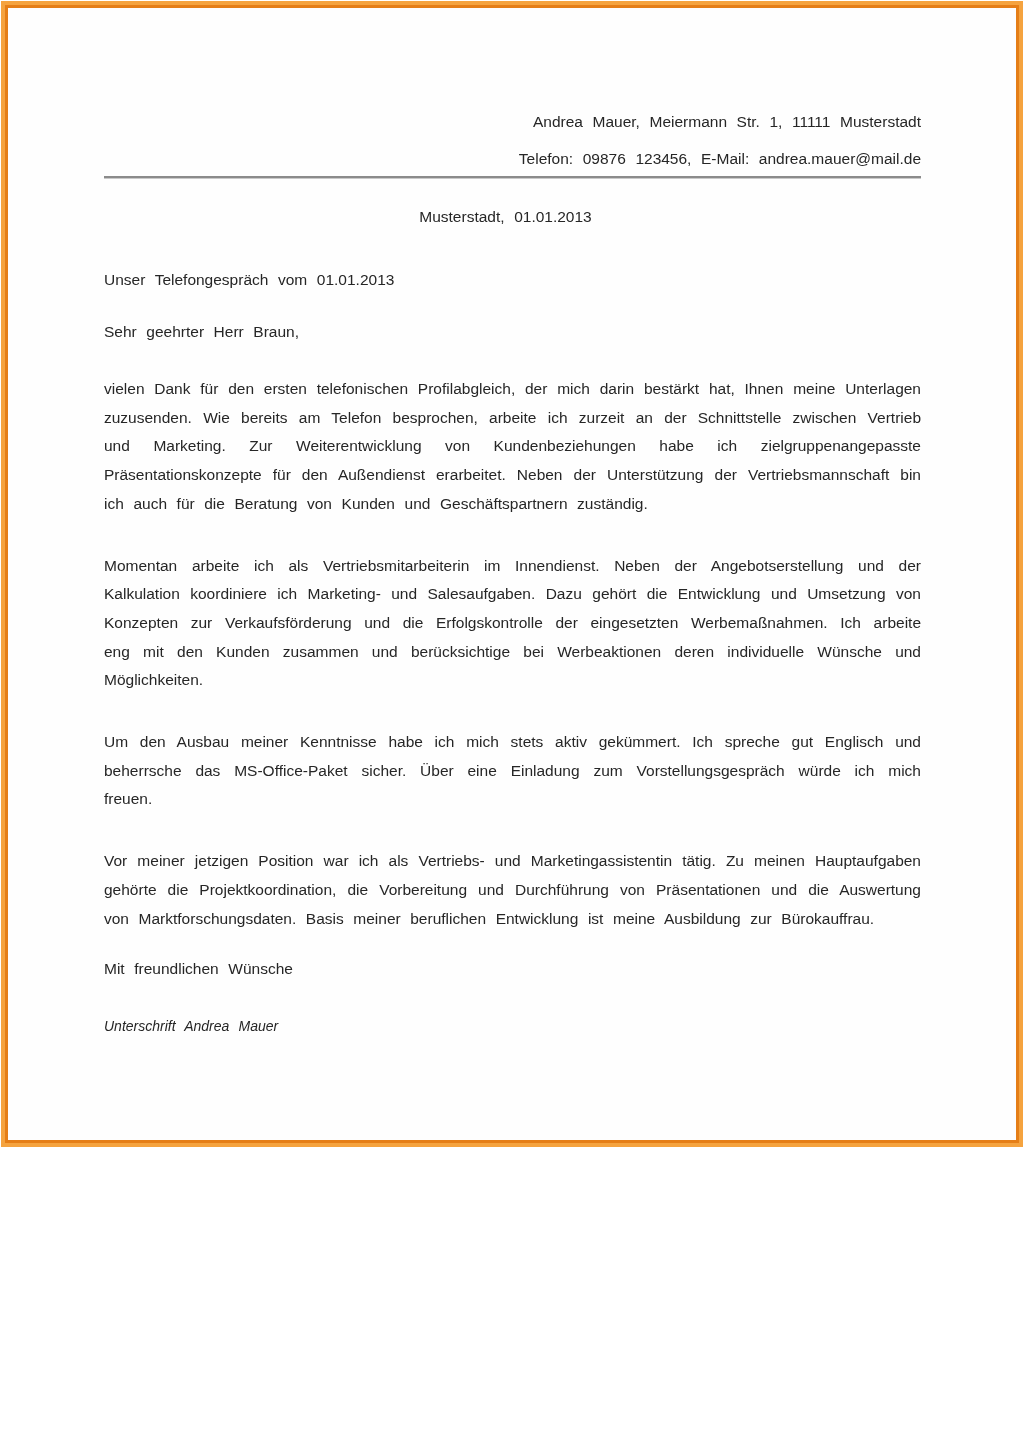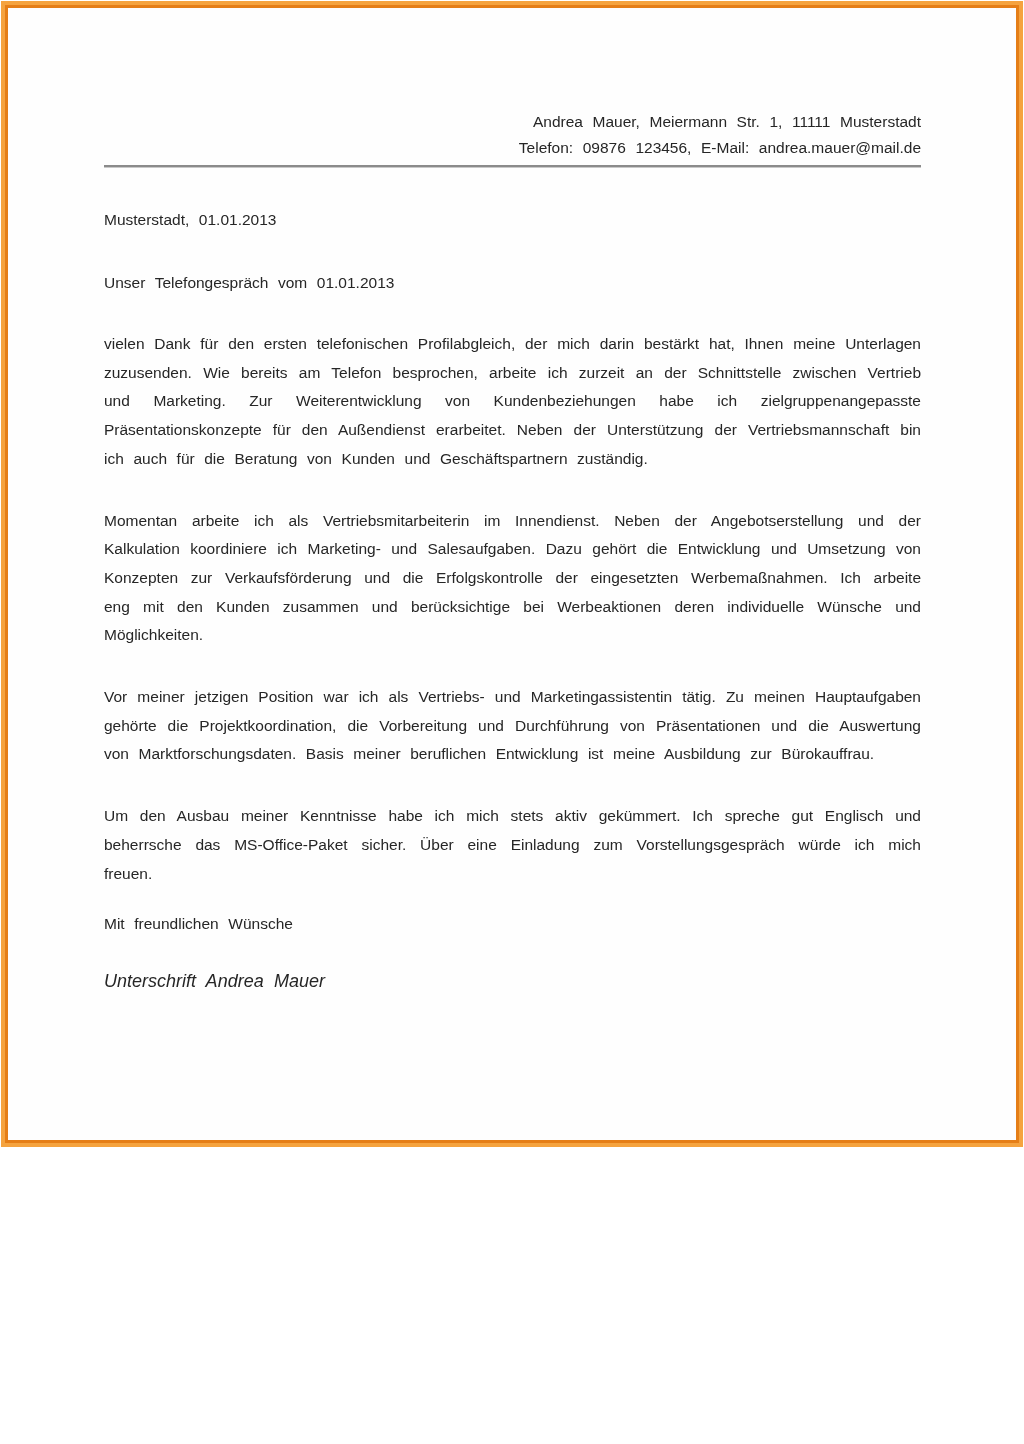--- a/index.html
+++ b/index.html
@@ -47,36 +47,36 @@
     word-spacing: 0.34em;
     font-size: 15.5px;
     color: var(--text);
   }
   .sender-line {
     text-align: right;
     line-height: 20px;
     white-space: nowrap;
   }
   .sender-line.l1 { margin-top: 104px; }
-  .sender-line.l2 { margin-top: 6px; }
+  .sender-line.l2 { margin-top: 17px; }
   .rule {
     margin-top: 7px;
     height: 3px;
     background: var(--divider);
     border-bottom: 1px solid #c9c9c9;
   }
   .recipient {
     margin-top: 90px;
     line-height: 29px;
   }
   .recipient .bold { font-weight: bold; }
   .dateline {
-    margin-top: 42px;
+    margin-top: 28px;
     line-height: 20px;
-    text-align: left;
+    text-align: center;
     padding-right: 14px;
   }
   .subject {
     margin-top: 38px;
     line-height: 29px;
   }
   .subject .bold { font-weight: bold; }
   .salutation {
     margin-top: 28px;
     line-height: 20px;
@@ -88,21 +88,21 @@
   }
   .para + .para { }
   .closing {
     margin-top: 26px;
     line-height: 20px;
   }
   .signature {
     margin-top: 36px;
     line-height: 22px;
     font-style: italic;
-    font-size: 18px;
+    font-size: 14px;
   }
 </style>
 </head>
 <body>
 
 <div class="page">
   <div class="frame">
     <div class="frame-inner">
       <div class="content">
 
@@ -111,25 +111,26 @@
 
         <div class="rule"></div>
 
 
         <div class="dateline">Musterstadt, 01.01.2013</div>
 
         <div class="subject">
           <div>Unser Telefongespräch vom 01.01.2013</div>
         </div>
 
+        <div class="salutation">Sehr geehrter Herr Braun,</div>
 
         <p class="para">vielen Dank für den ersten telefonischen Profilabgleich, der mich darin bestärkt hat, Ihnen meine Unterlagen zuzusenden. Wie bereits am Telefon besprochen, arbeite ich zurzeit an der Schnittstelle zwischen Vertrieb und Marketing. Zur Weiterentwicklung von Kundenbeziehungen habe ich zielgruppenangepasste Präsentationskonzepte für den Außendienst erarbeitet. Neben der Unterstützung der Vertriebsmannschaft bin ich auch für die Beratung von Kunden und Geschäftspartnern zuständig.</p>
         <p class="para">Momentan arbeite ich als Vertriebsmitarbeiterin im Innendienst. Neben der Angebotserstellung und der Kalkulation koordiniere ich Marketing- und Salesaufgaben. Dazu gehört die Entwicklung und Umsetzung von Konzepten zur Verkaufsförderung und die Erfolgskontrolle der eingesetzten Werbemaßnahmen. Ich arbeite eng mit den Kunden zusammen und berücksichtige bei Werbeaktionen deren individuelle Wünsche und Möglichkeiten.</p>
+        <p class="para">Um den Ausbau meiner Kenntnisse habe ich mich stets aktiv gekümmert. Ich spreche gut Englisch und beherrsche das MS-Office-Paket sicher. Über eine Einladung zum Vorstellungsgespräch würde ich mich freuen.</p>
         <p class="para">Vor meiner jetzigen Position war ich als Vertriebs- und Marketingassistentin tätig. Zu meinen Hauptaufgaben gehörte die Projektkoordination, die Vorbereitung und Durchführung von Präsentationen und die Auswertung von Marktforschungsdaten. Basis meiner beruflichen Entwicklung ist meine Ausbildung zur Bürokauffrau.</p>
-        <p class="para">Um den Ausbau meiner Kenntnisse habe ich mich stets aktiv gekümmert. Ich spreche gut Englisch und beherrsche das MS-Office-Paket sicher. Über eine Einladung zum Vorstellungsgespräch würde ich mich freuen.</p>
 
         <div class="closing">Mit freundlichen Wünsche</div>
 
         <div class="signature">Unterschrift Andrea Mauer</div>
 
       </div>
     </div>
   </div>
 </div>
 

